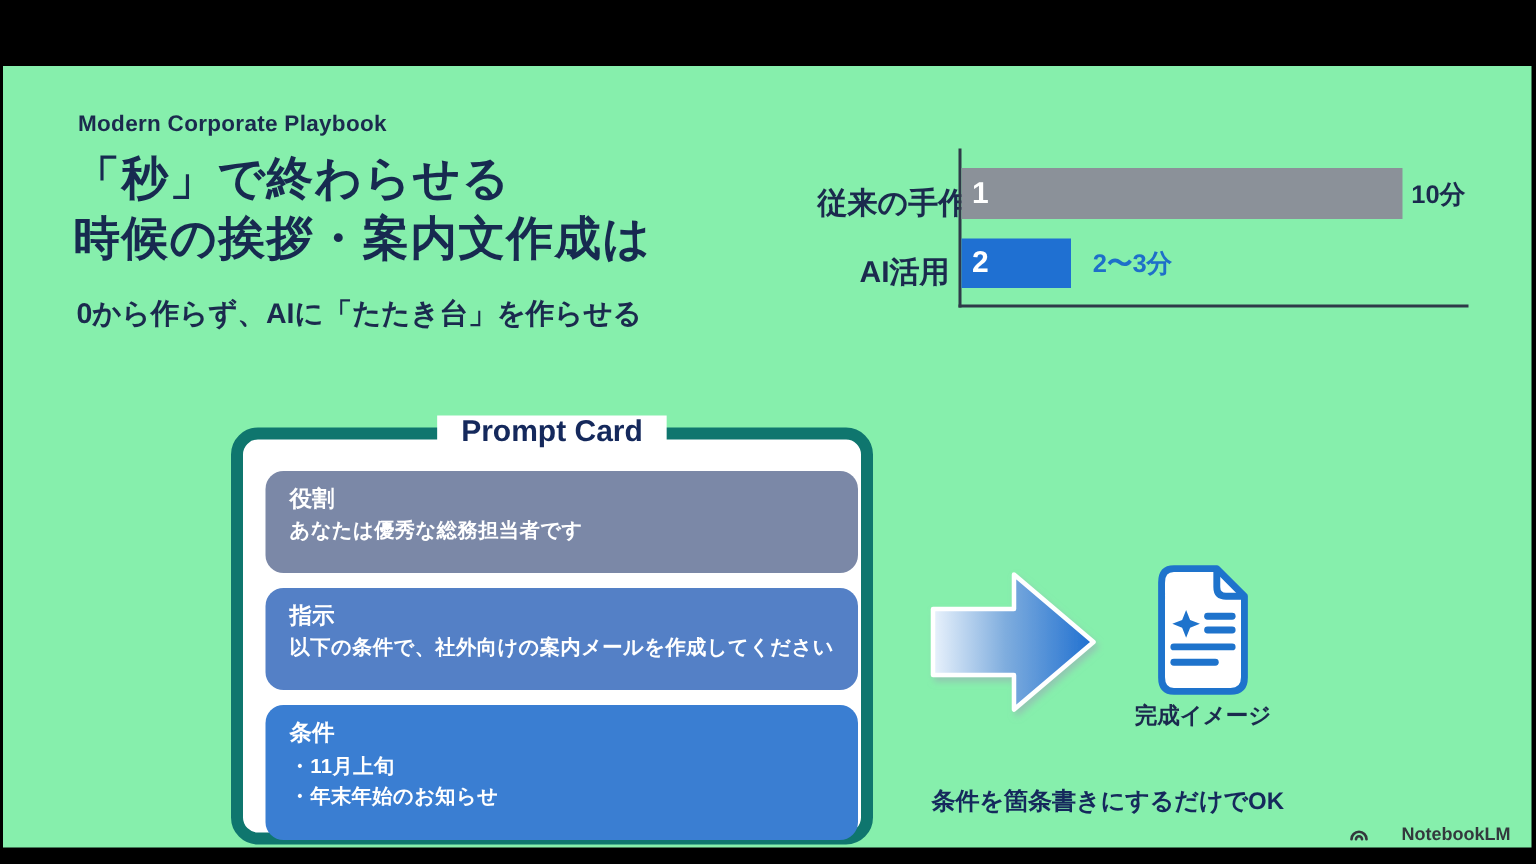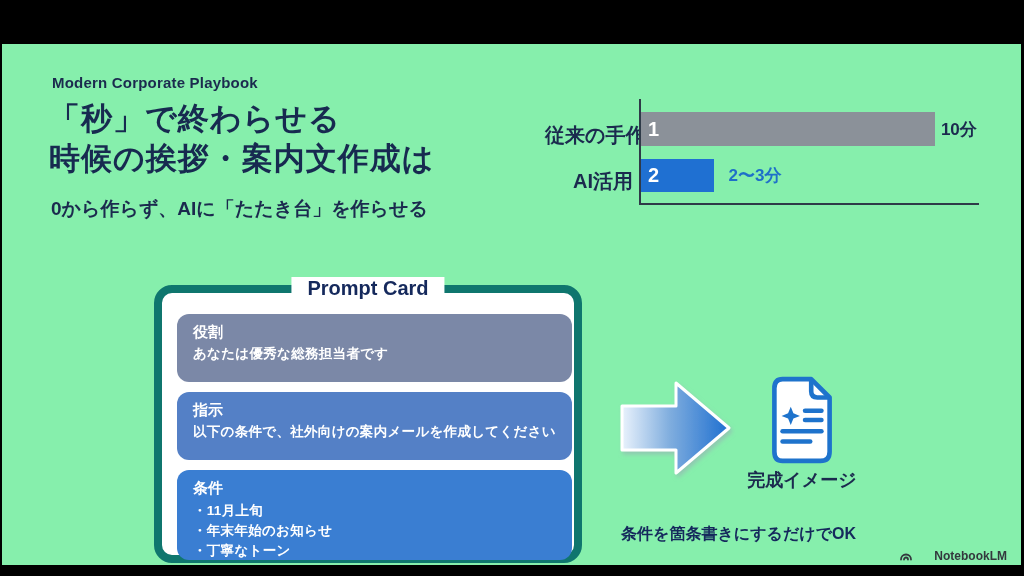--- a/index.html
+++ b/index.html
@@ -79,21 +79,21 @@
   .pc-box-2 { top: 177px; height: 90px; background: #3a7ed2; }
   .pc-heading { font-size: 15px; font-weight: bold; margin-bottom: 3px; }
   .pc-body { font-size: 13.5px; font-weight: bold; letter-spacing: .3px; }
   .pc-line { font-size: 13.5px; font-weight: bold; line-height: 20px; letter-spacing: .3px; }
 
   
   .arrow-wrap { position: absolute; left: 616px; top: 331px; width: 118px; height: 108px; }
   .doc-wrap { position: absolute; left: 760px; top: 331px; width: 80px; height: 92px; text-align: center; }
   .result-label {
     position: absolute; left: 742px; top: 424px; width: 116px; text-align: center;
-    font-size: 18px; font-weight: bold; color: #1b2a4e;
+    font-size: 15px; font-weight: bold; color: #1b2a4e;
   }
   .footer-note {
     position: absolute; left: 619px; top: 480px;
     font-size: 16px; font-weight: bold; color: #15295c;
   }
 
   
   .brand {
     position: absolute; right: 14px; bottom: 2px;
     display: flex; align-items: center; gap: 21px;
@@ -141,21 +141,20 @@
 
     <div class="pc-box pc-box-0">
       <div class="pc-heading">役割</div>
       <div class="pc-body">あなたは優秀な総務担当者です</div>
     </div>
 
     <div class="pc-box pc-box-2">
       <div class="pc-heading">条件</div>
       <div class="pc-line">・11月上旬</div>
       <div class="pc-line">・年末年始のお知らせ</div>
-      <div class="pc-line">・丁寧なトーン</div>
     </div>
   </div>
 
   <div class="arrow-wrap">
     <svg width="118" height="108" viewBox="0 0 118 108">
       <defs>
         <linearGradient id="arrowGrad" x1="0" y1="0" x2="1" y2="0">
           <stop offset="0" stop-color="#e9f2fc"></stop>
           <stop offset="0.45" stop-color="#7fadde"></stop>
           <stop offset="1" stop-color="#1e6fd0"></stop>

